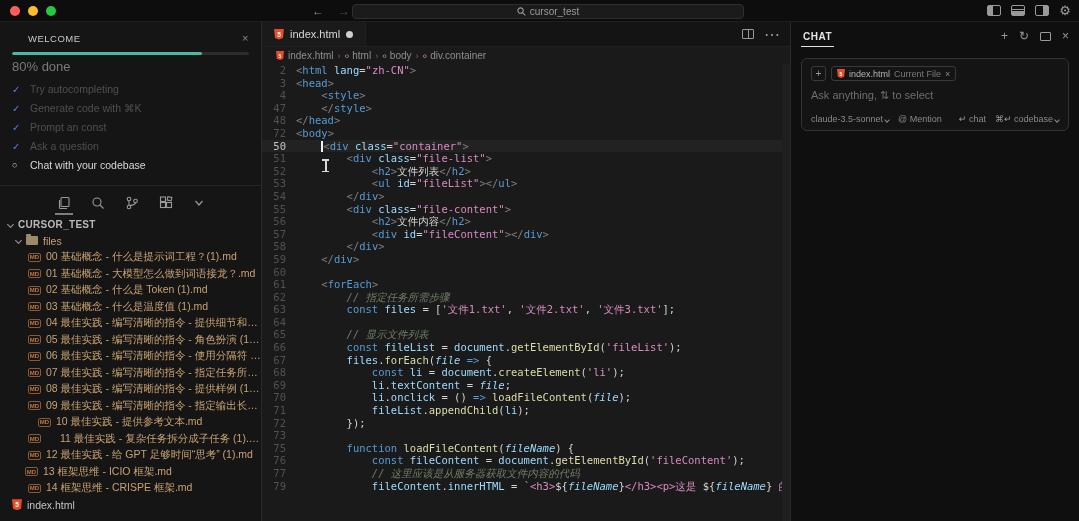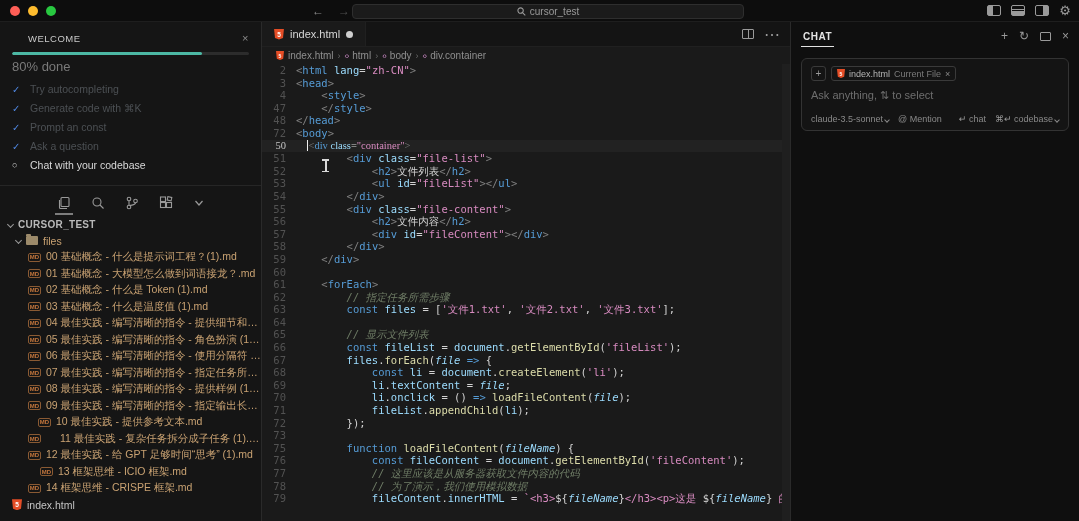--- a/index.html
+++ b/index.html
@@ -62,21 +62,21 @@
   .tab { background:#1a1a1a; display:flex; align-items:center; gap:6px; padding:0 12px; font-size:11px; color:#d6d6d6; border-right:1px solid #202020; }
   .tab-dot { width:7px; height:7px; border-radius:50%; background:#cfcfcf; }
   .tab-actions { margin-left:auto; display:flex; gap:10px; align-items:center; padding-right:10px; color:#9a9a9a; }
   .split-ico { width:12px; height:10px; border:1px solid #9a9a9a; border-radius:1px; position:relative; }
   .split-ico::before { content:""; position:absolute; top:0; bottom:0; left:5px; width:1px; background:#9a9a9a; }
   .breadcrumb { height:17px; display:flex; align-items:center; gap:4px; padding-left:14px; font-size:10px; color:#8f8f8f; flex:0 0 17px; }
   .bc-sep { color:#6a6a6a; font-size:9px; }
   .sym-ico { color:#c586c0; font-size:8.5px; letter-spacing:-1px; }
   .code { flex:1; overflow:hidden; font-family:"DejaVu Sans Mono", monospace; font-size:10.5px; line-height:12.6px; position:relative; }
   .cline { display:flex; height:12.6px; white-space:pre; }
-  .cline.current { background:rgba(255,255,255,0.035);font-family:Liberation Serif, serif; }
+  .cline.current { background:rgba(255,255,255,0.035); }
   .ln { flex:0 0 34px; text-align:right; padding-right:10px; color:#525252; user-select:none; }
   .cline.current .ln { color:#c6c6c6; }
   .lc { white-space:pre; }
   .tk-p { color:#808080; } .tk-g { color:#569cd6; } .tk-a { color:#9cdcfe; }
   .tk-s { color:#d88bc0; } .tk-k { color:#569cd6; } .tk-f { color:#dcdcaa; }
   .tk-v { color:#9cdcfe; } .tk-t { color:#d4d4d4; } .tk-o { color:#d4d4d4; }
   .tk-c { color:#6f7d66; font-style:italic; }
   .tk-m { color:#9cdcfe; font-style:italic; }
   .caret { display:inline-block; width:1.5px; height:11px; background:#f0f0f0; vertical-align:text-bottom; margin-right:0.5px; }
   .ibeam { position:absolute; left:60px; top:95px; width:7px; height:13px; }
@@ -260,21 +260,21 @@
               <span class="file-mod lbl">10 最佳实践 - 提供参考文本.md</span>
             </div>
             <div class="tree-row" style="padding-left: 28px; gap: 19px;">
               <span class="md-ico">MD</span>
               <span class="file-mod lbl">11 最佳实践 - 复杂任务拆分成子任务 (1).md</span>
             </div>
             <div class="tree-row" style="padding-left: 28px;">
               <span class="md-ico">MD</span>
               <span class="file-mod lbl">12 最佳实践 - 给 GPT 足够时间“思考” (1).md</span>
             </div>
-            <div class="tree-row" style="padding-left: 40px;">
+            <div class="tree-row" style="padding-left: 25px;">
               <span class="md-ico">MD</span>
               <span class="file-mod lbl">13 框架思维 - ICIO 框架.md</span>
             </div>
             <div class="tree-row" style="padding-left: 28px;">
               <span class="md-ico">MD</span>
               <span class="file-mod lbl">14 框架思维 - CRISPE 框架.md</span>
             </div>
           </div>
         <div class="tree-row" style="padding-left:12px;">
           <span class="html-ico">5</span>
@@ -338,21 +338,20 @@
           <div class="cline"><span class="ln">67</span><span class="lc"><span class="tk-t">        </span><span class="tk-v">files</span><span class="tk-t">.</span><span class="tk-f">forEach</span><span class="tk-t">(</span><span class="tk-m">file</span><span class="tk-t"> </span><span class="tk-k">=&gt;</span><span class="tk-t"> {</span></span></div>
           <div class="cline"><span class="ln">68</span><span class="lc"><span class="tk-t">            </span><span class="tk-k">const</span><span class="tk-t"> </span><span class="tk-v">li</span><span class="tk-t"> </span><span class="tk-o">=</span><span class="tk-t"> </span><span class="tk-v">document</span><span class="tk-t">.</span><span class="tk-f">createElement</span><span class="tk-t">(</span><span class="tk-s">'li'</span><span class="tk-t">);</span></span></div>
           <div class="cline"><span class="ln">69</span><span class="lc"><span class="tk-t">            </span><span class="tk-v">li</span><span class="tk-t">.</span><span class="tk-v">textContent</span><span class="tk-t"> </span><span class="tk-o">=</span><span class="tk-t"> </span><span class="tk-m">file</span><span class="tk-t">;</span></span></div>
           <div class="cline"><span class="ln">70</span><span class="lc"><span class="tk-t">            </span><span class="tk-v">li</span><span class="tk-t">.</span><span class="tk-v">onclick</span><span class="tk-t"> </span><span class="tk-o">=</span><span class="tk-t"> () </span><span class="tk-k">=&gt;</span><span class="tk-t"> </span><span class="tk-f">loadFileContent</span><span class="tk-t">(</span><span class="tk-m">file</span><span class="tk-t">);</span></span></div>
           <div class="cline"><span class="ln">71</span><span class="lc"><span class="tk-t">            </span><span class="tk-v">fileList</span><span class="tk-t">.</span><span class="tk-f">appendChild</span><span class="tk-t">(</span><span class="tk-v">li</span><span class="tk-t">);</span></span></div>
           <div class="cline"><span class="ln">72</span><span class="lc"><span class="tk-t">        </span><span class="tk-t">});</span></span></div>
           <div class="cline"><span class="ln">73</span><span class="lc"></span></div>
           <div class="cline"><span class="ln">75</span><span class="lc"><span class="tk-t">        </span><span class="tk-k">function</span><span class="tk-t"> </span><span class="tk-f">loadFileContent</span><span class="tk-t">(</span><span class="tk-m">fileName</span><span class="tk-t">) {</span></span></div>
           <div class="cline"><span class="ln">76</span><span class="lc"><span class="tk-t">            </span><span class="tk-k">const</span><span class="tk-t"> </span><span class="tk-v">fileContent</span><span class="tk-t"> </span><span class="tk-o">=</span><span class="tk-t"> </span><span class="tk-v">document</span><span class="tk-t">.</span><span class="tk-f">getElementById</span><span class="tk-t">(</span><span class="tk-s">'fileContent'</span><span class="tk-t">);</span></span></div>
           <div class="cline"><span class="ln">77</span><span class="lc"><span class="tk-t">            </span><span class="tk-c">// 这里应该是从服务器获取文件内容的代码</span></span></div>
-          <div class="cline"><span class="ln">78</span><span class="lc"><span class="tk-t">            </span><span class="tk-c">// 为了演示，我们使用模拟数据</span></span></div>
           <div class="cline"><span class="ln">79</span><span class="lc"><span class="tk-t">            </span><span class="tk-v">fileContent</span><span class="tk-t">.</span><span class="tk-v">innerHTML</span><span class="tk-t"> </span><span class="tk-o">=</span><span class="tk-t"> </span><span class="tk-s">`&lt;h3&gt;</span><span class="tk-o">${</span><span class="tk-m">fileName</span><span class="tk-o">}</span><span class="tk-s">&lt;/h3&gt;&lt;p&gt;这是 </span><span class="tk-o">${</span><span class="tk-m">fileName</span><span class="tk-o">}</span><span class="tk-s"> 的内容。实际应用中，</span></span></div>
         </div>
       <div class="scrollbar"></div>
     </div>
 
     <div class="chat">
       <div class="chat-head">
         <span class="chat-title">CHAT</span>
         <span class="chat-head-icons">
           <span>+</span>

